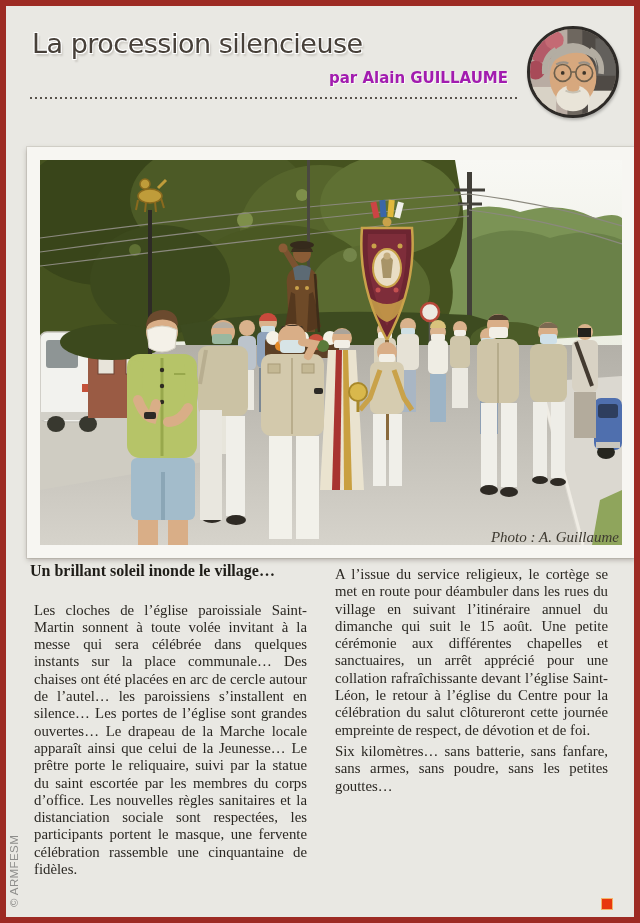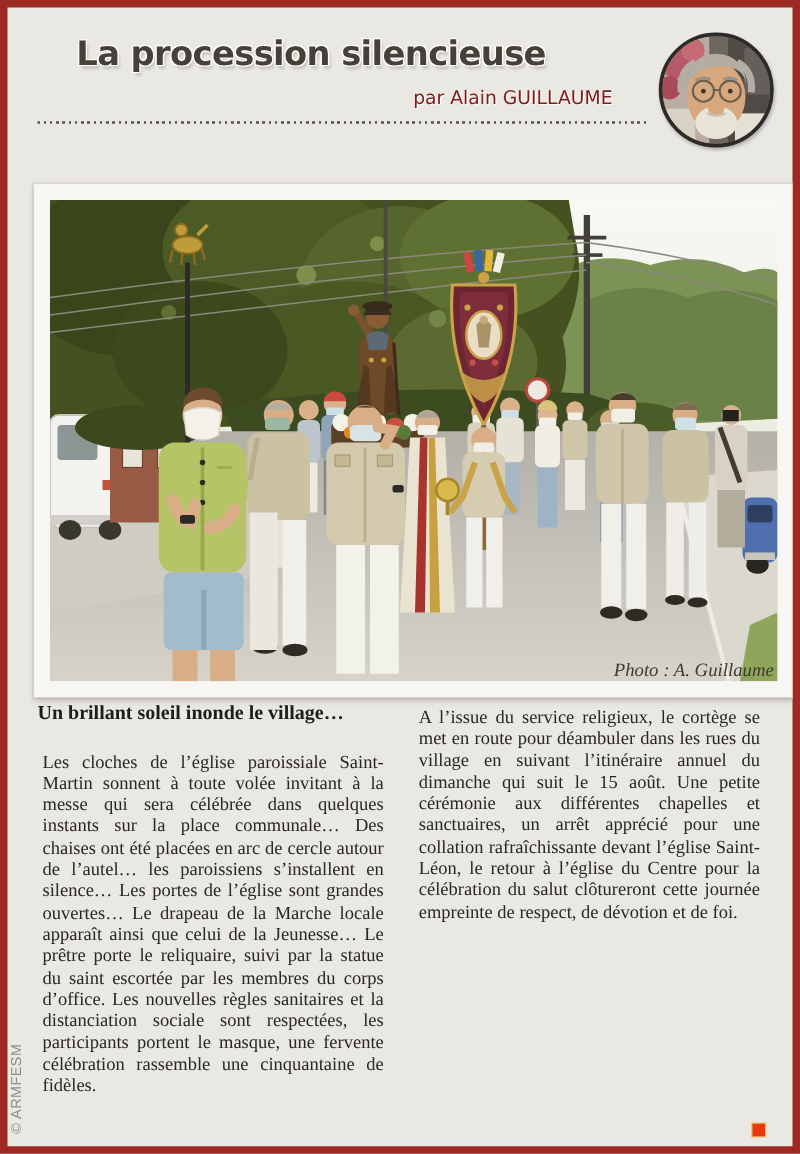--- a/index.html
+++ b/index.html
@@ -10,31 +10,30 @@
     box-sizing:border-box;
     border:6px solid #9d2b24;
     background:#e9e8e3;
     font-family:"Liberation Serif",serif;
     overflow:hidden;
   }
   
   .title{
     position:absolute;left:26px;top:22px;
     font-family:"DejaVu Sans",sans-serif;
-    font-weight:bold;font-size:27px;letter-spacing:-0.5px;
+    font-weight:normal;font-size:27px;letter-spacing:-0.5px;
     color:#474039;
     text-shadow:-1px -1px 0 rgba(255,255,255,.95),1px -1px 0 rgba(255,255,255,.95),
                 -1px 1px 0 rgba(255,255,255,.95),1px 1px 0 rgba(255,255,255,.95),
                 2px 3px 2px rgba(60,50,40,.18);
-    margin-left:29px;
   }
   .byline{
-    position:absolute;top:63px;right:144px;
+    position:absolute;top:63px;right:126px;
     font-family:"DejaVu Sans",sans-serif;
-    font-weight:normal;font-size:15px;color:#7f1d1d;
+    font-weight:bold;font-size:15px;color:#a21caf;
     text-shadow:1px 1px 0 rgba(255,255,255,.8);
   }
   .dotted-rule{
     position:absolute;left:24px;top:91px;width:490px;height:2px;
     background:repeating-linear-gradient(to right,#57524b 0 2px,transparent 2px 5px);
   }
   .avatar{
     position:absolute;left:521px;top:20px;width:92px;height:92px;
     border-radius:50%;border:3px solid #2d2a27;overflow:hidden;
     box-sizing:border-box;background:#7a7166;
@@ -412,17 +411,18 @@
 
   <div class="side-credit">© ARMFESM</div>
 
   <div class="columns">
     <div class="col">
       <h2 class="col-heading">Un brillant soleil inonde le village…</h2>
       <p class="para">Les cloches de l’église paroissiale Saint-Martin sonnent à toute volée invitant à la messe qui sera célébrée dans quelques instants sur la place communale… Des chaises ont été placées en arc de cercle autour de l’autel… les paroissiens s’installent en silence… Les portes de l’église sont grandes ouvertes… Le drapeau de la Marche locale apparaît ainsi que celui de la Jeunesse… Le prêtre porte le reliquaire, suivi par la statue du saint escortée par les membres du corps d’office. Les nouvelles règles sanitaires et la distanciation sociale sont respectées, les participants portent le masque, une fervente célébration rassemble une cinquantaine de fidèles.</p>
     </div>
     <div class="col">
       <p class="para">A l’issue du service religieux, le cortège se met en route pour déambuler dans les rues du village en suivant l’itinéraire annuel du dimanche qui suit le 15 août. Une petite cérémonie aux différentes chapelles et sanctuaires, un arrêt apprécié pour une collation rafraîchissante devant l’église Saint-Léon, le retour à l’église du Centre pour la célébration du salut clôtureront cette journée empreinte de respect, de dévotion et de foi.</p>
+      <p class="para">Six kilomètres… sans batterie, sans fanfare, sans armes, sans poudre, sans les petites gouttes…</p>
       <span class="endmark"></span>
     </div>
   </div>
 
 </div>
 
 </body></html>

